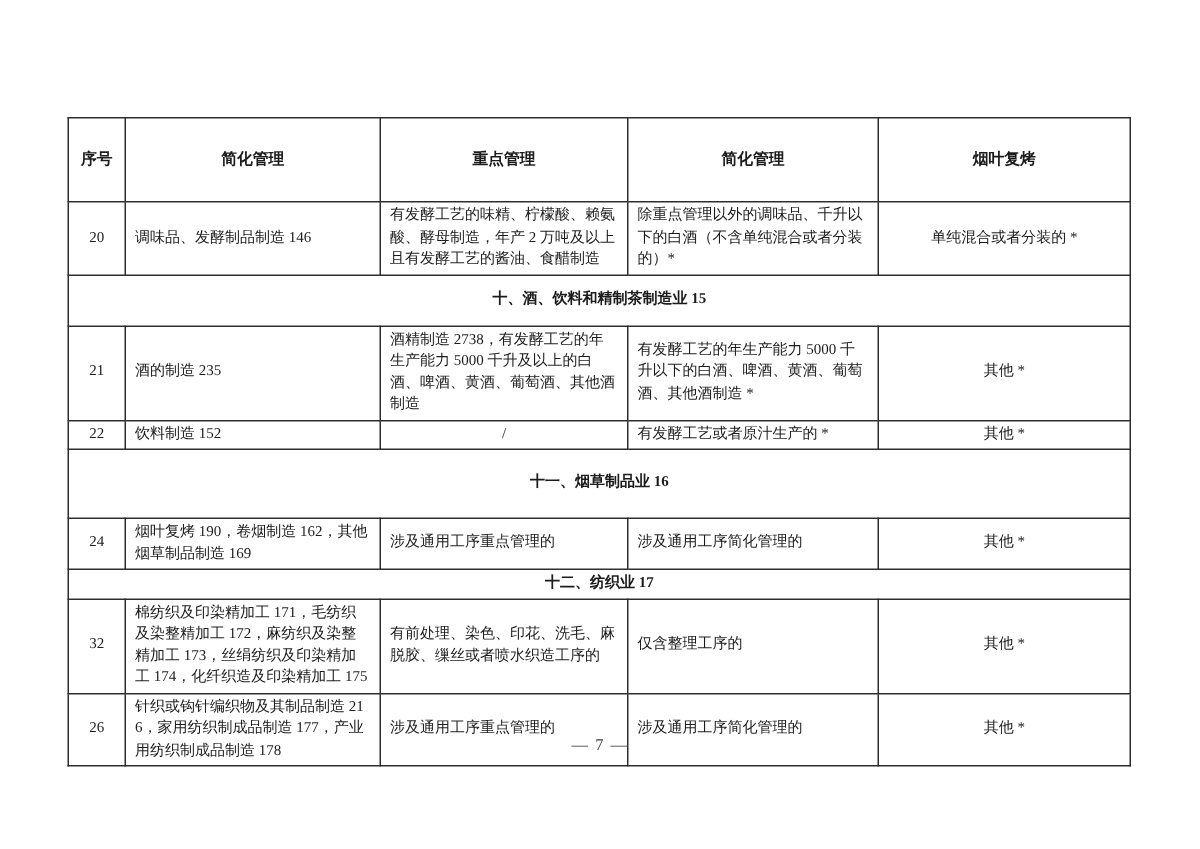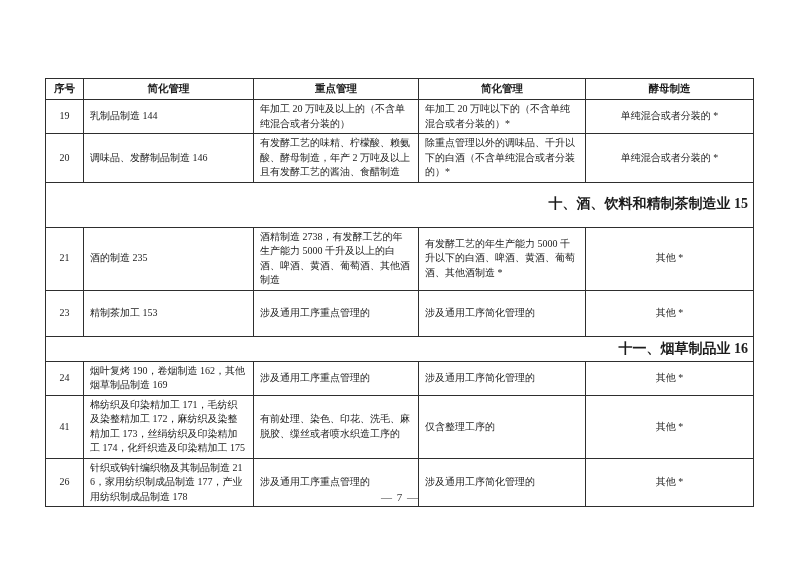--- a/index.html
+++ b/index.html
@@ -30,39 +30,39 @@
     border: 1px solid #2e2e2e;
     padding: 2px 6px;
     vertical-align: middle;
     word-break: break-all;
   }
   table.mgmt thead th {
     font-weight: bold;
     text-align: center;
     height: 21px;
     font-size: 10.5px;
-    padding: 2px 3px;
+    padding: 20px 3px;
   }
   col.w-serial { width: 38px; }
   col.w-industry { width: 170px; }
   col.w-key { width: 165px; }
   col.w-simplified { width: 167px; }
   col.w-registration { width: 168px; }
 
   td.c-serial { text-align: center; }
   td.c-industry, td.c-key, td.c-simplified { text-align: left; }
   td.c-registration { text-align: center; }
   td.c-centered { text-align: center; }
 
   tr.section-row td {
     font-weight: bold;
-    font-size: 14px;
+    font-size: 10px;
     padding: 2px 5px;
     height: 16px;
-    text-align: right;
+    text-align: center;
   }
   
   tbody tr:nth-child(1)  { height: 32px; }
   tbody tr:nth-child(2)  { height: 34px; }
   tbody tr:nth-child(3)  { height: 45px; }
   tbody tr:nth-child(4)  { height: 16px; }
   tbody tr:nth-child(5)  { height: 46px; }
   tbody tr:nth-child(6)  { height: 19px; }
   tbody tr:nth-child(7)  { height: 19px; }
   tbody tr:nth-child(8)  { height: 16px; margin-top: 37px; }
@@ -93,67 +93,63 @@
       <col class="w-key">
       <col class="w-simplified">
       <col class="w-registration">
     </colgroup>
     <thead>
       <tr>
           <th>序号</th>
           <th>简化管理</th>
           <th>重点管理</th>
           <th>简化管理</th>
-          <th>酵母制造</th>
+          <th>烟叶复烤</th>
         </tr>
     </thead>
     <tbody>
-        <tr>
-          <td class="c-serial">19</td>
-          <td class="c-industry">乳制品制造 144</td>
-          <td class="c-key">年加工 20 万吨及以上的（不含单纯混合或者分装的）</td>
-          <td class="c-simplified">年加工 20 万吨以下的（不含单纯混合或者分装的）*</td>
-          <td class="c-registration">单纯混合或者分装的 *</td>
-        </tr>
         <tr>
           <td class="c-serial">20</td>
           <td class="c-industry">调味品、发酵制品制造 146</td>
           <td class="c-key">有发酵工艺的味精、柠檬酸、赖氨酸、酵母制造，年产 2 万吨及以上且有发酵工艺的酱油、食醋制造</td>
           <td class="c-simplified">除重点管理以外的调味品、千升以下的白酒（不含单纯混合或者分装的）*</td>
           <td class="c-registration">单纯混合或者分装的 *</td>
         </tr>
         <tr class="section-row">
           <td colspan="5">十、酒、饮料和精制茶制造业 15</td>
         </tr>
         <tr>
           <td class="c-serial">21</td>
           <td class="c-industry">酒的制造 235</td>
           <td class="c-key">酒精制造 2738，有发酵工艺的年生产能力 5000 千升及以上的白酒、啤酒、黄酒、葡萄酒、其他酒制造</td>
           <td class="c-simplified">有发酵工艺的年生产能力 5000 千升以下的白酒、啤酒、黄酒、葡萄酒、其他酒制造 *</td>
           <td class="c-registration">其他 *</td>
         </tr>
         <tr>
-          <td class="c-serial">23</td>
-          <td class="c-industry">精制茶加工 153</td>
-          <td class="c-key">涉及通用工序重点管理的</td>
-          <td class="c-simplified">涉及通用工序简化管理的</td>
+          <td class="c-serial">22</td>
+          <td class="c-industry">饮料制造 152</td>
+          <td class="c-key c-centered">/</td>
+          <td class="c-simplified">有发酵工艺或者原汁生产的 *</td>
           <td class="c-registration">其他 *</td>
         </tr>
         <tr class="section-row">
           <td colspan="5">十一、烟草制品业 16</td>
         </tr>
         <tr>
           <td class="c-serial">24</td>
           <td class="c-industry">烟叶复烤 190，卷烟制造 162，其他烟草制品制造 169</td>
           <td class="c-key">涉及通用工序重点管理的</td>
           <td class="c-simplified">涉及通用工序简化管理的</td>
           <td class="c-registration">其他 *</td>
         </tr>
+        <tr class="section-row">
+          <td colspan="5">十二、纺织业 17</td>
+        </tr>
         <tr>
-          <td class="c-serial">41</td>
+          <td class="c-serial">32</td>
           <td class="c-industry">棉纺织及印染精加工 171，毛纺织及染整精加工 172，麻纺织及染整精加工 173，丝绢纺织及印染精加工 174，化纤织造及印染精加工 175</td>
           <td class="c-key">有前处理、染色、印花、洗毛、麻脱胶、缫丝或者喷水织造工序的</td>
           <td class="c-simplified">仅含整理工序的</td>
           <td class="c-registration">其他 *</td>
         </tr>
         <tr>
           <td class="c-serial">26</td>
           <td class="c-industry">针织或钩针编织物及其制品制造 216，家用纺织制成品制造 177，产业用纺织制成品制造 178</td>
           <td class="c-key">涉及通用工序重点管理的</td>
           <td class="c-simplified">涉及通用工序简化管理的</td>

